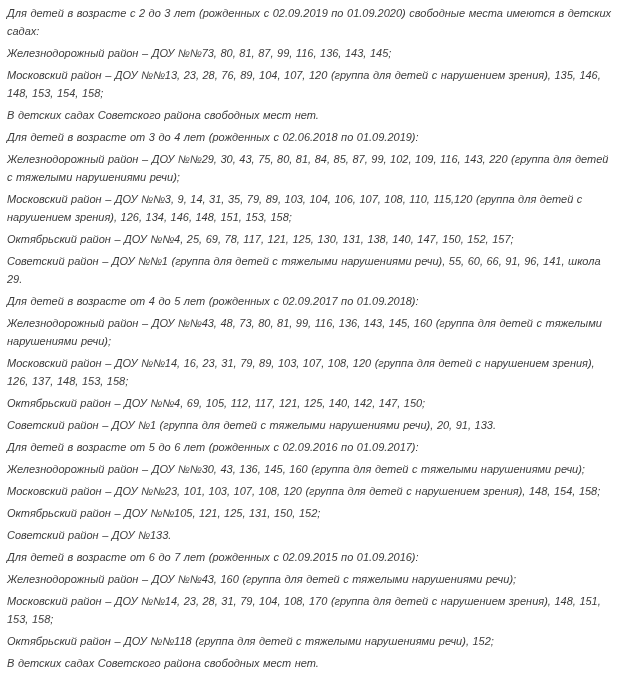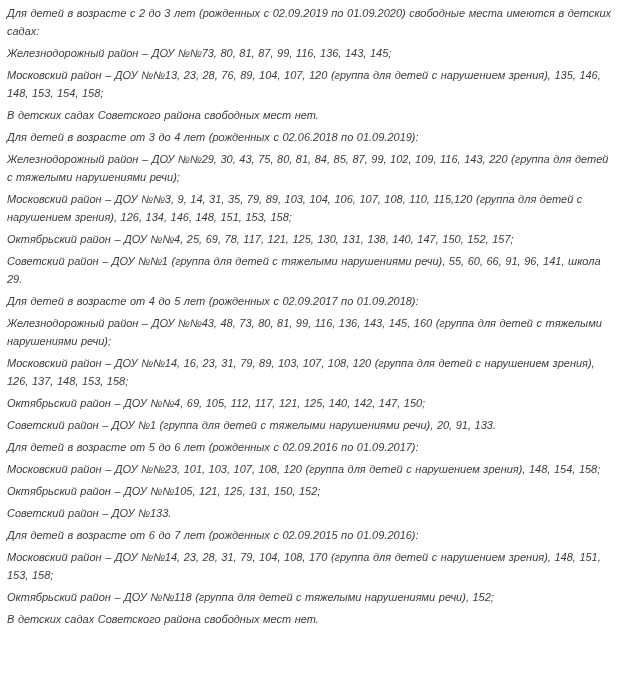--- a/index.html
+++ b/index.html
@@ -46,25 +46,27 @@
   <section>
     <p class="para">Для детей в возрасте от 4 до 5 лет (рожденных с 02.09.2017 по 01.09.2018):</p>
     <p class="para">Железнодорожный район – ДОУ №№43, 48, 73, 80, 81, 99, 116, 136, 143, 145, 160 (группа для детей с тяжелыми нарушениями речи);</p>
     <p class="para">Московский район – ДОУ №№14, 16, 23, 31, 79, 89, 103, 107, 108, 120 (группа для детей с нарушением зрения), 126, 137, 148, 153, 158;</p>
     <p class="para">Октябрьский район – ДОУ №№4, 69, 105, 112, 117, 121, 125, 140, 142, 147, 150;</p>
     <p class="para">Советский район – ДОУ №1 (группа для детей с тяжелыми нарушениями речи), 20, 91, 133.</p>
   </section>
 
   <section>
     <p class="para">Для детей в возрасте от 5 до 6 лет (рожденных с 02.09.2016 по 01.09.2017):</p>
+    <p class="para">Железнодорожный район – ДОУ №№30, 43, 136, 145, 160 (группа для детей с тяжелыми нарушениями речи);</p>
     <p class="para">Московский район – ДОУ №№23, 101, 103, 107, 108, 120 (группа для детей с нарушением зрения), 148, 154, 158;</p>
     <p class="para">Октябрьский район – ДОУ №№105, 121, 125, 131, 150, 152;</p>
     <p class="para">Советский район – ДОУ №133.</p>
   </section>
 
   <section>
     <p class="para">Для детей в возрасте от 6 до 7 лет (рожденных с 02.09.2015 по 01.09.2016):</p>
+    <p class="para">Железнодорожный район – ДОУ №№43, 160 (группа для детей с тяжелыми нарушениями речи);</p>
     <p class="para">Московский район – ДОУ №№14, 23, 28, 31, 79, 104, 108, 170 (группа для детей с нарушением зрения), 148, 151, 153, 158;</p>
     <p class="para">Октябрьский район – ДОУ №№118 (группа для детей с тяжелыми нарушениями речи), 152;</p>
     <p class="para">В детских садах Советского района свободных мест нет.</p>
   </section>
 
 </div>
 
 </body></html>

